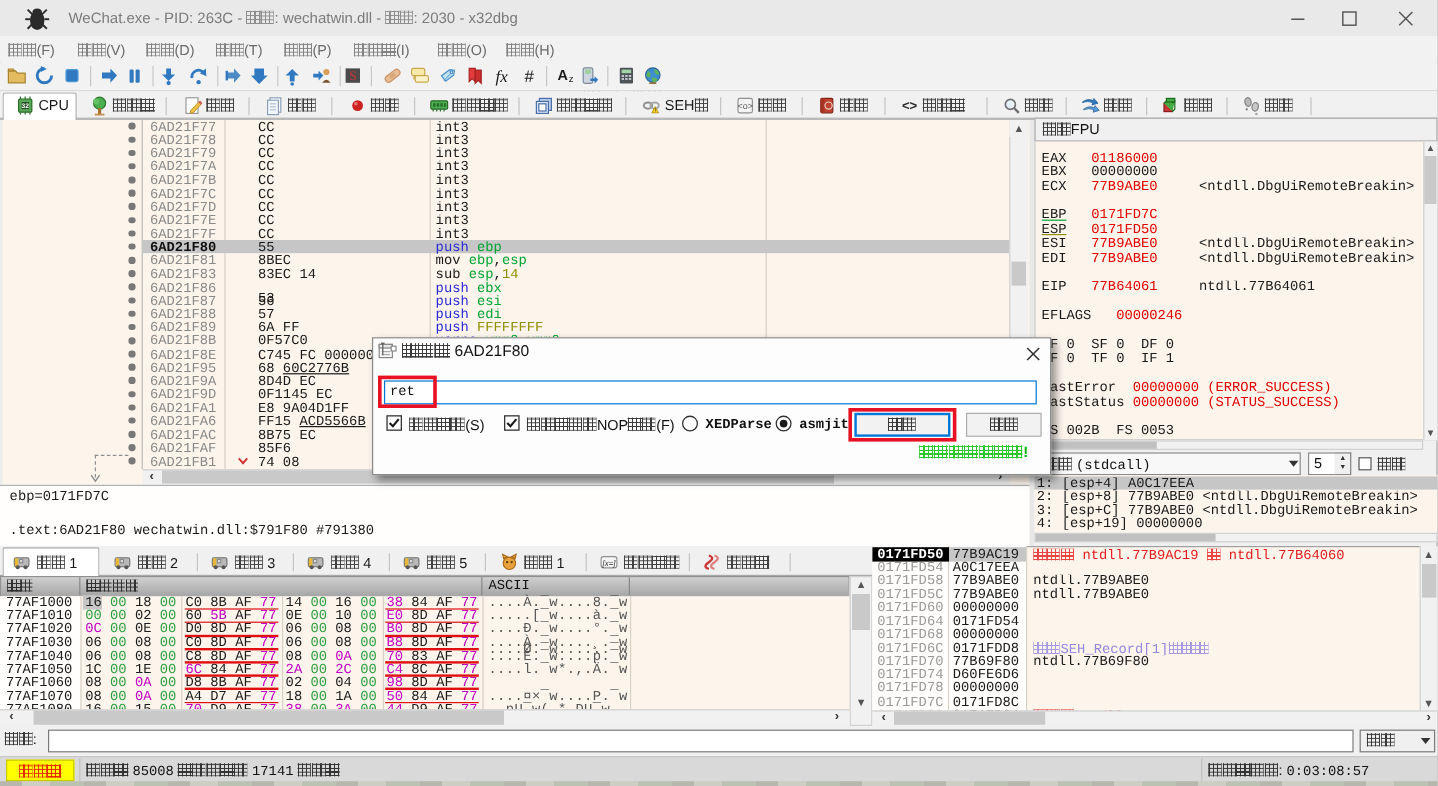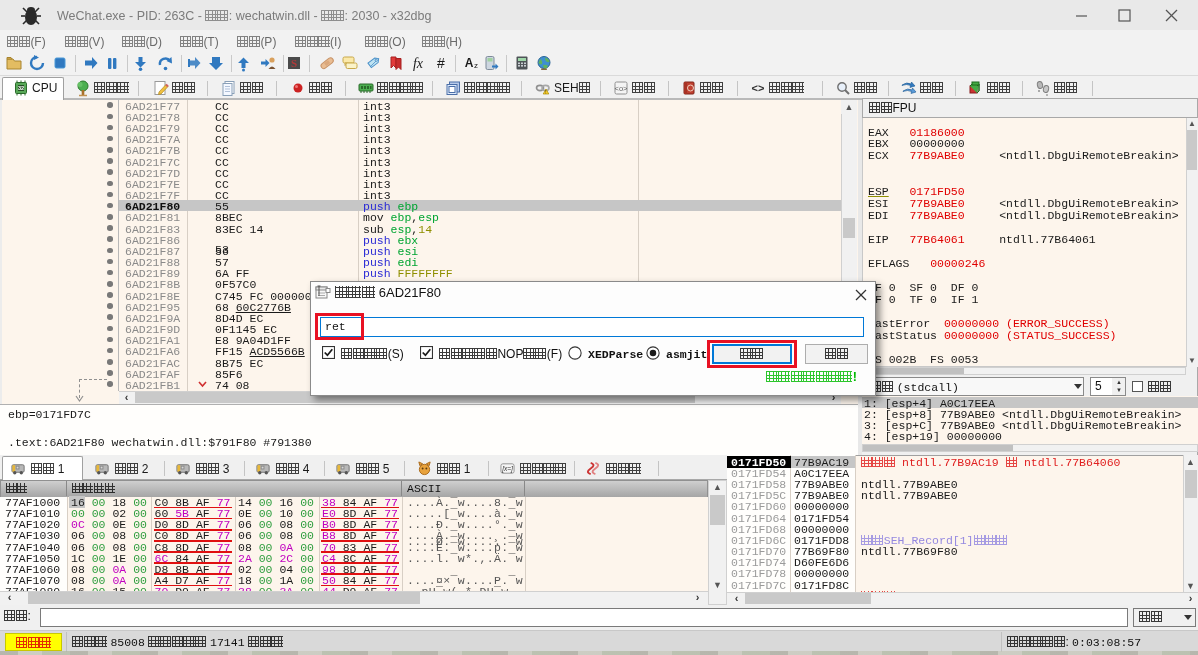--- a/index.html
+++ b/index.html
@@ -404,20 +404,21 @@
     <div style="position:absolute;left:135px;top:392px;width:560px;height:11px;background:#c9c9c9;"></div>
     <div style="position:absolute;left:0px;top:404px;width:858px;height:51px;background:#fffefc;border-top:1px solid #b0b0b0;"></div>
     <div class="m" style="position:absolute;left:8px;top:409px;width:400px;height:12px;color:#1a1a1a;">ebp=0171FD7C</div>
     <div class="m" style="position:absolute;left:8px;top:437px;width:500px;height:12px;color:#1a1a1a;">.text:6AD21F80 wechatwin.dll:$791F80 #791380</div>
     <div style="position:absolute;left:858px;top:100px;width:4px;height:355px;background:#e8e8e8;"></div>
     <div style="position:absolute;left:862px;top:98px;width:336px;height:20px;background:#f0f0f0;border:1px solid #a8a8a8;font-size:12px;color:#111;padding:3px 0 0 6px;"><i class="z" style=""></i><i class="z" style=""></i>FPU</div>
     <div style="position:absolute;left:862px;top:118px;width:336px;height:249px;background:#fdf5ec;border:1px solid #c8c8c8;border-top:none;"></div>
     <div class="m" style="position:absolute;left:868px;top:126.5px;width:316px;height:11px;overflow:hidden;"><span style="color:#1a1a1a">EAX   </span><span style="color:#e00000">01186000</span></div>
     <div class="m" style="position:absolute;left:868px;top:138.4px;width:316px;height:11px;overflow:hidden;"><span style="color:#1a1a1a">EBX   00000000</span></div>
     <div class="m" style="position:absolute;left:868px;top:150.3px;width:316px;height:11px;overflow:hidden;"><span style="color:#1a1a1a">ECX   </span><span style="color:#e00000">77B9ABE0</span><span style="color:#1a1a1a">     &lt;ntdll.DbgUiRemoteBreakin&gt;</span></div>
+    <div class="m" style="position:absolute;left:868px;top:174.1px;width:316px;height:11px;overflow:hidden;"><u style="text-decoration-color:#00a532"><span style="color:#1a1a1a">EBP</span></u><span style="color:#1a1a1a">   </span><span style="color:#e00000">0171FD7C</span></div>
     <div class="m" style="position:absolute;left:868px;top:186.0px;width:316px;height:11px;overflow:hidden;"><u style="text-decoration-color:#8f8f00"><span style="color:#1a1a1a">ESP</span></u><span style="color:#1a1a1a">   </span><span style="color:#e00000">0171FD50</span></div>
     <div class="m" style="position:absolute;left:868px;top:197.9px;width:316px;height:11px;overflow:hidden;"><span style="color:#1a1a1a">ESI   </span><span style="color:#e00000">77B9ABE0</span><span style="color:#1a1a1a">     &lt;ntdll.DbgUiRemoteBreakin&gt;</span></div>
     <div class="m" style="position:absolute;left:868px;top:209.8px;width:316px;height:11px;overflow:hidden;"><span style="color:#1a1a1a">EDI   </span><span style="color:#e00000">77B9ABE0</span><span style="color:#1a1a1a">     &lt;ntdll.DbgUiRemoteBreakin&gt;</span></div>
     <div class="m" style="position:absolute;left:868px;top:233.6px;width:316px;height:11px;overflow:hidden;"><span style="color:#1a1a1a">EIP   </span><span style="color:#e00000">77B64061</span><span style="color:#1a1a1a">     ntdll.77B64061</span></div>
     <div class="m" style="position:absolute;left:868px;top:258.0px;width:316px;height:11px;overflow:hidden;"><span style="color:#1a1a1a">EFLAGS   </span><span style="color:#e00000">00000246</span></div>
     <div class="m" style="position:absolute;left:868px;top:282.1px;width:316px;height:11px;overflow:hidden;"><span style="color:#1a1a1a">OF 0  SF 0  DF 0</span></div>
     <div class="m" style="position:absolute;left:868px;top:294.0px;width:316px;height:11px;overflow:hidden;"><span style="color:#1a1a1a">CF 0  TF 0  IF 1</span></div>
     <div class="m" style="position:absolute;left:868px;top:317.6px;width:316px;height:11px;overflow:hidden;"><span style="color:#1a1a1a">LastError  </span><span style="color:#e00000">00000000 (ERROR_SUCCESS)</span></div>
     <div class="m" style="position:absolute;left:868px;top:329.8px;width:316px;height:11px;overflow:hidden;"><span style="color:#1a1a1a">LastStatus </span><span style="color:#e00000">00000000 (STATUS_SUCCESS)</span></div>
     <div class="m" style="position:absolute;left:868px;top:353.5px;width:316px;height:11px;overflow:hidden;"><span style="color:#1a1a1a">GS 002B  FS 0053</span></div>

